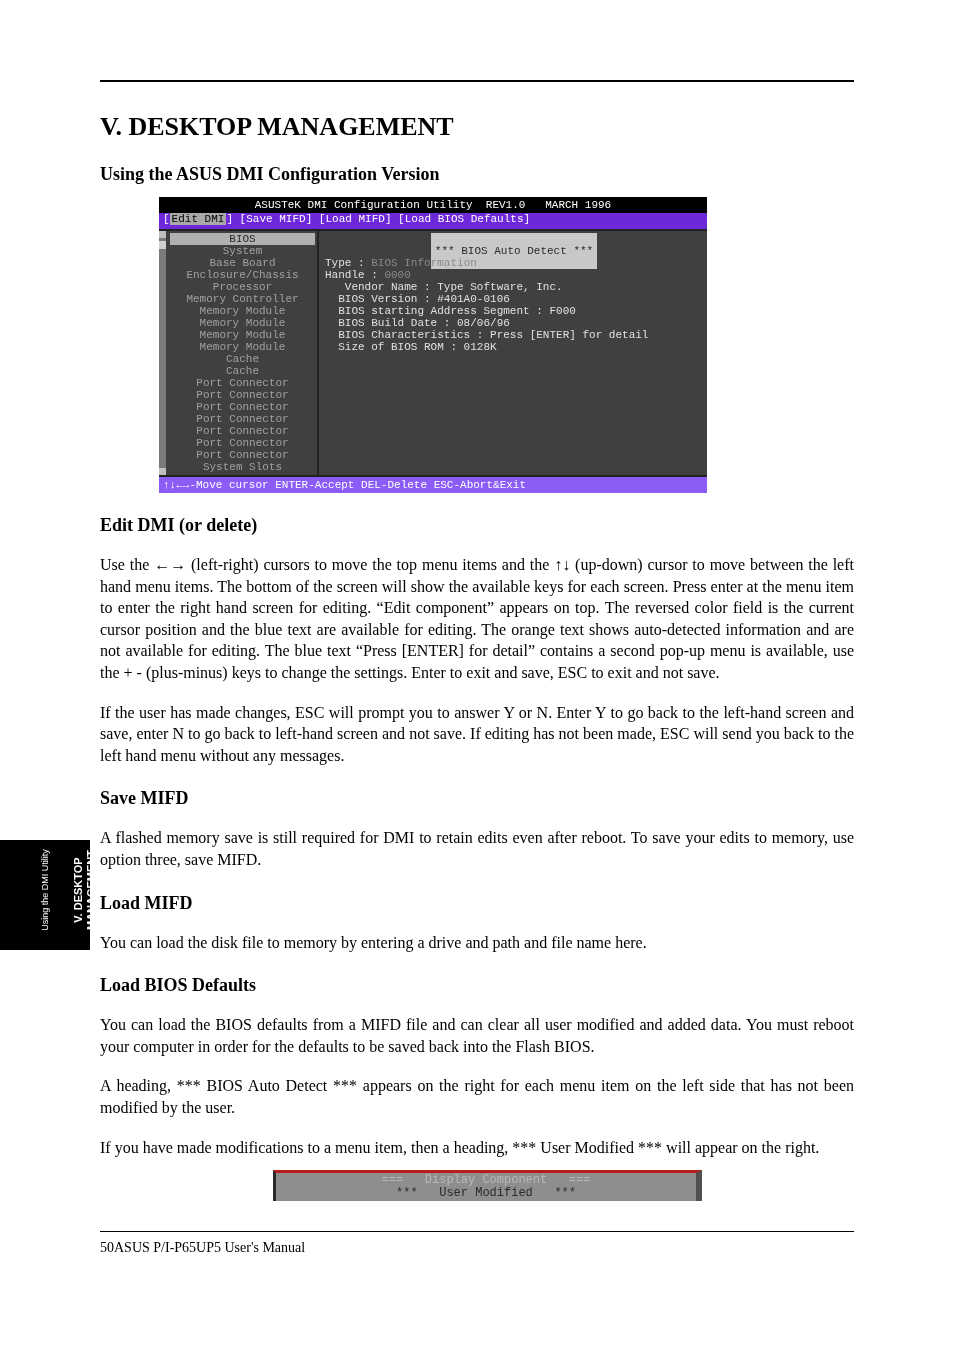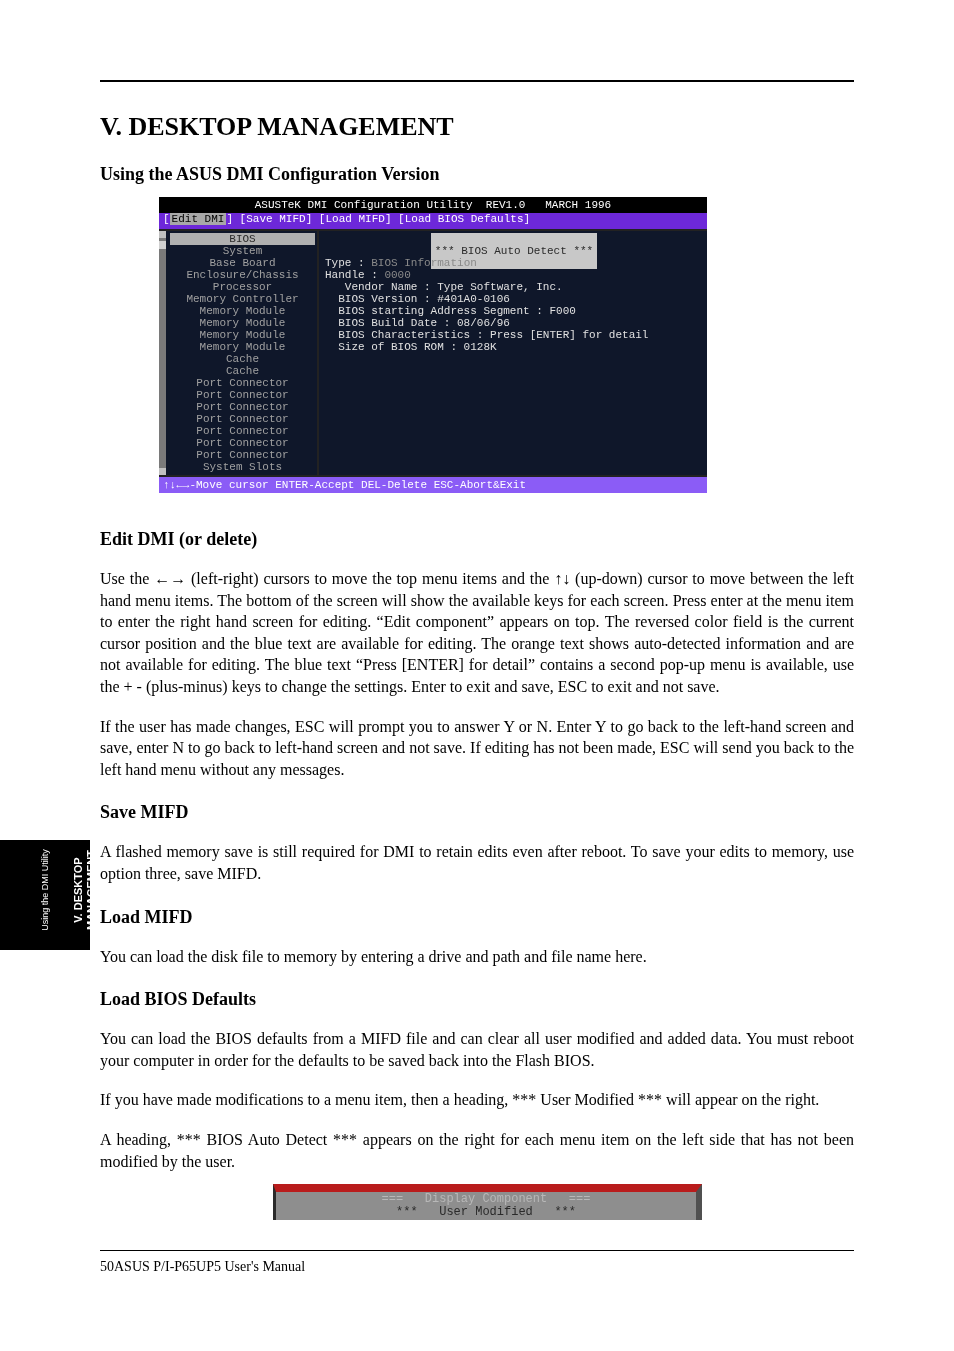--- a/index.html
+++ b/index.html
@@ -34,21 +34,21 @@
     margin: 22px 0 6px 0;
   }
   p.body {
     font-size: 16px;
     line-height: 1.35;
     margin: 18px 0 12px 0;
     text-align: justify;
   }
   
   .bios-wrap {
-    margin: 12px auto 36px auto;
+    margin: 12px auto 22px auto;
     width: 636px;
   }
   .bios {
     width: 548px;
     font-family: "Courier New", monospace;
     font-size: 11px;
     line-height: 12px;
     color: #c8c8c8;
   }
   .bios .title-row {
@@ -64,21 +64,21 @@
     padding: 0 4px 4px 4px;
     white-space: pre;
   }
   .bios .menu-row .sel {
     background: #a8a8a8;
     color: #000;
     padding: 0 2px;
   }
   .bios .body-area {
     display: flex;
-    background: #0f172a;
+    background: #404040;
     border-top: 2px solid #222;
   }
   .bios .left-col {
     width: 158px;
     border-right: 2px solid #222;
     padding: 2px 0;
     position: relative;
   }
   .bios .scrollbar {
     position: absolute;
@@ -154,21 +154,21 @@
     margin: 10px auto;
     width: 408px;
   }
   .snippet {
     width: 408px;
     font-family: "Courier New", monospace;
     font-size: 12px;
     line-height: 13px;
     background: #8e8e8e;
     border-left: 3px solid #2a2a2a;
-    border-top: 8px solid #b91c1c;
+    border-top: 3px solid #b91c1c;
     border-right: 6px solid #505050;
     padding: 1px 6px 1px 6px;
     text-align: center;
     color: #b8b8b8;
     white-space: pre;
   }
   .snippet .um {
     color: #2a2a2a;
   }
   
@@ -275,22 +275,22 @@
 
   <h3 class="sub">Save MIFD</h3>
   <p class="body">A flashed memory save is still required for DMI to retain edits even after reboot. To save your edits to memory, use option three, save MIFD.</p>
 
   <h3 class="sub">Load MIFD</h3>
   <p class="body">You can load the disk file to memory by entering a drive and path and file name here.</p>
 
   <h3 class="sub">Load BIOS Defaults</h3>
   <p class="body">You can load the BIOS defaults from a MIFD file and can clear all user modified and added data. You must reboot your computer in order for the defaults to be saved back into the Flash BIOS.</p>
 
+  <p class="body">A heading, *** BIOS Auto Detect *** appears on the right for each menu item on the left side that has not been modified by the user.</p>
   <p class="body">If you have made modifications to a menu item, then a heading, *** User Modified *** will appear on the right.</p>
-  <p class="body">A heading, *** BIOS Auto Detect *** appears on the right for each menu item on the left side that has not been modified by the user.</p>
 
   <div class="snippet-wrap">
     <div class="snippet"><span>===   Display Component   ===</span>
 <span class="um">***   User Modified   ***</span></div>
   </div>
 
   <hr class="hr-bottom">
   <div class="footer-row">
     <span>50</span>
     <span>ASUS P/I-P65UP5 User's Manual</span>

